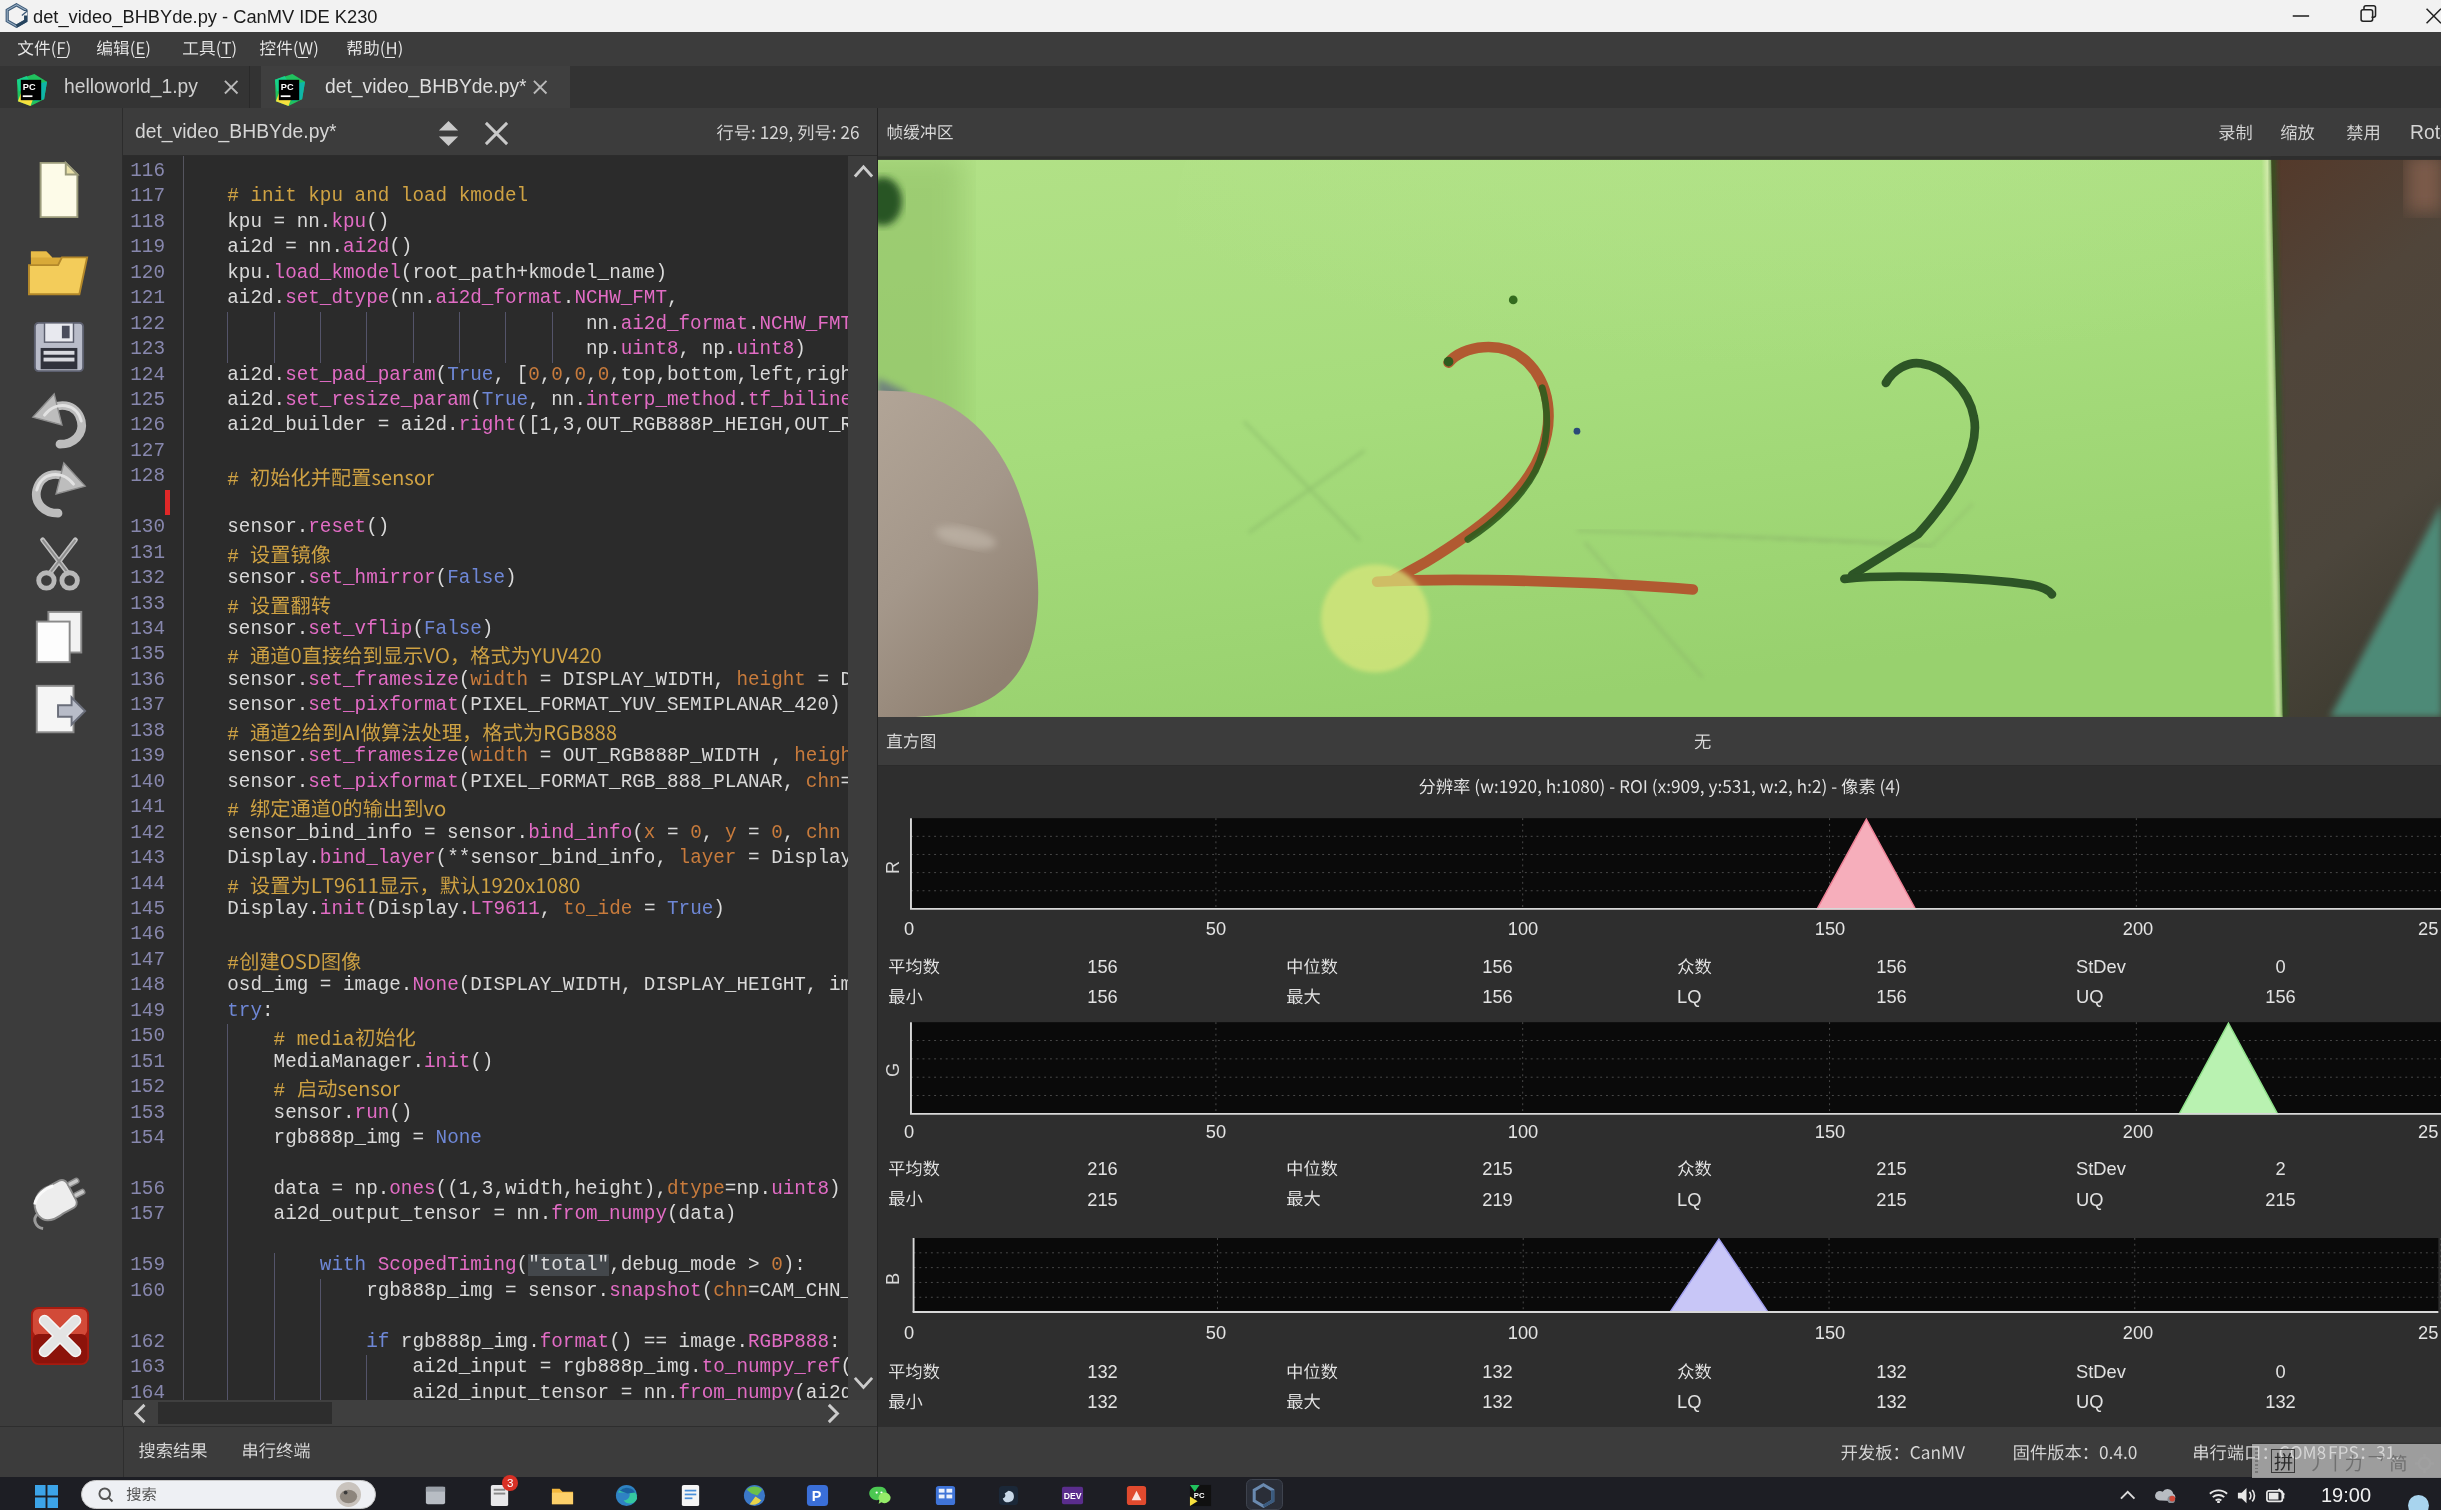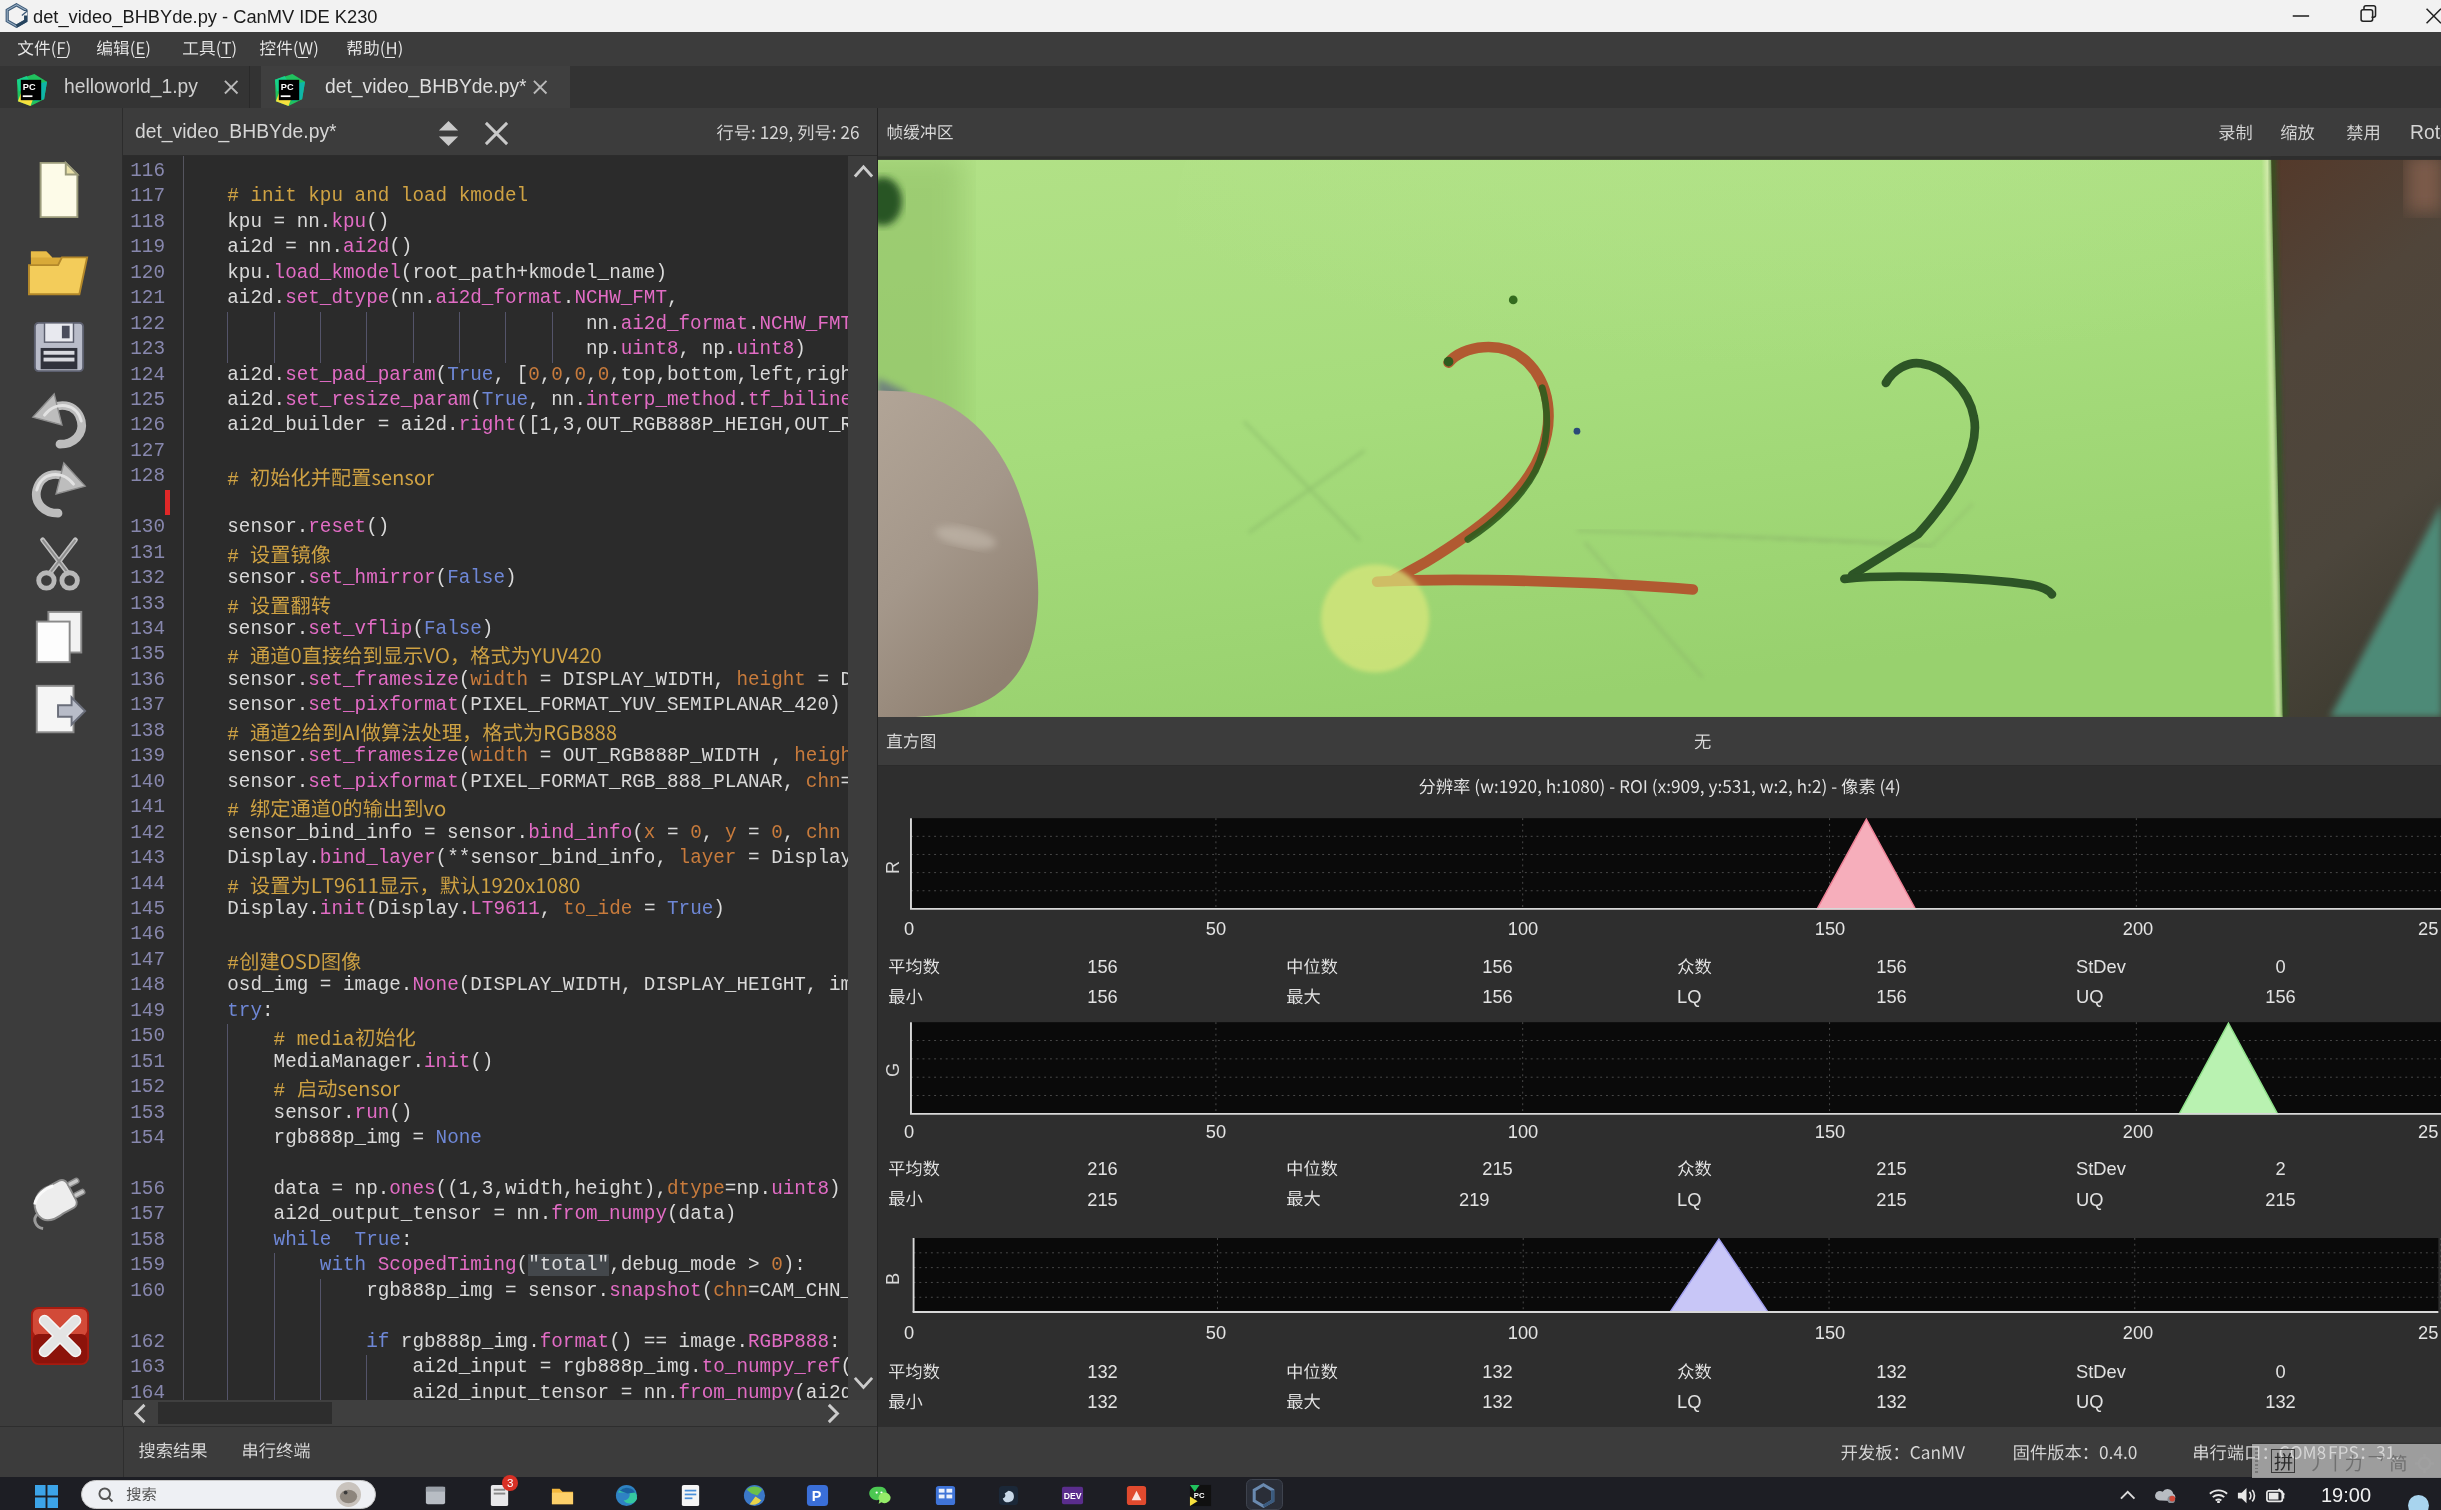--- a/index.html
+++ b/index.html
@@ -256,21 +256,20 @@
           <path transform="translate(0,21.8)" d="M3.4 -17C4 -16.1 4.8 -14.8 5.2 -14L6.4 -14.8C6.1 -15.6 5.3 -16.8 4.6 -17.6ZM8.7 -15.9V-14.3H12.2C11.9 -7.4 11 -2.4 7.2 0.5C7.6 0.8 8.3 1.4 8.5 1.7C12.5 -1.7 13.4 -6.8 13.8 -14.3H17.8C17.6 -4.6 17.3 -1.1 16.6 -0.3C16.3 0 16.1 0.1 15.7 0.1C15.2 0.1 14 0.1 12.8 -0C13 0.4 13.2 1.1 13.3 1.5C14.4 1.6 15.6 1.6 16.3 1.5C17.1 1.4 17.5 1.2 18 0.6C18.8 -0.5 19.1 -4.1 19.4 -15C19.4 -15.2 19.4 -15.9 19.4 -15.9ZM1.1 -13.9V-12.5H6.4C5.1 -9.8 2.9 -7 0.7 -5.4C1 -5.2 1.4 -4.4 1.6 -3.9C2.4 -4.6 3.3 -5.5 4.2 -6.5V1.7H5.8V-6.8C6.6 -5.8 7.6 -4.5 8 -3.9L9 -5.1C8.7 -5.4 8 -6.2 7.3 -7C7.9 -7.6 8.6 -8.3 9.3 -9L8.2 -9.9C7.8 -9.3 7.1 -8.4 6.5 -7.8L5.8 -8.5V-8.6C6.8 -10.1 7.8 -11.7 8.4 -13.4L7.5 -14L7.2 -13.9Z M30.7 -6.9V1.7H32.2V0.8H38.5V1.6H40V-6.9ZM32.2 -0.7V-5.4H38.5V-0.7ZM30 -8.5C30.6 -8.8 31.5 -8.9 39.3 -9.5C39.6 -8.9 39.8 -8.4 40 -8L41.3 -8.7C40.7 -10.3 39.2 -12.8 37.8 -14.6L36.5 -14C37.3 -13.1 38 -11.9 38.6 -10.9L31.9 -10.4C33.3 -12.3 34.7 -14.8 35.8 -17.2L34.2 -17.7C33.1 -15 31.4 -12.2 30.8 -11.4C30.3 -10.7 29.9 -10.2 29.5 -10.1C29.7 -9.7 29.9 -8.9 30 -8.5ZM25.2 -11.9H27.6C27.4 -9.2 26.9 -6.9 26.2 -5.1C25.5 -5.6 24.7 -6.2 24 -6.7C24.4 -8.2 24.9 -10 25.2 -11.9ZM22.4 -6.1C23.4 -5.4 24.5 -4.5 25.6 -3.7C24.6 -1.8 23.4 -0.4 21.8 0.4C22.2 0.7 22.6 1.3 22.8 1.6C24.4 0.7 25.7 -0.7 26.7 -2.6C27.5 -1.8 28.2 -1.1 28.6 -0.4L29.6 -1.7C29.1 -2.4 28.3 -3.2 27.4 -4.1C28.3 -6.4 28.9 -9.4 29.2 -13.2L28.2 -13.4L28 -13.3H25.5C25.8 -14.8 26 -16.2 26.2 -17.5L24.7 -17.6C24.6 -16.3 24.4 -14.8 24.1 -13.3H21.9V-11.9H23.8C23.4 -9.7 22.8 -7.6 22.4 -6.1Z M60.2 -14.6C58.7 -12.3 56.7 -10.3 54.5 -8.5V-17.3H52.8V-7.3C51.5 -6.3 50.1 -5.5 48.8 -4.8C49.2 -4.5 49.7 -4 49.9 -3.6C50.9 -4.1 51.9 -4.7 52.8 -5.3V-1.7C52.8 0.7 53.5 1.3 55.6 1.3C56 1.3 58.8 1.3 59.3 1.3C61.5 1.3 62 -0.1 62.2 -4C61.7 -4.1 61 -4.5 60.6 -4.8C60.5 -1.2 60.3 -0.3 59.2 -0.3C58.6 -0.3 56.2 -0.3 55.7 -0.3C54.7 -0.3 54.5 -0.5 54.5 -1.7V-6.5C57.2 -8.5 59.8 -10.9 61.7 -13.6ZM48.6 -17.6C47.3 -14.4 45.1 -11.3 42.9 -9.3C43.2 -8.9 43.7 -8.1 43.9 -7.7C44.8 -8.5 45.6 -9.5 46.3 -10.5V1.7H48V-13C48.8 -14.3 49.5 -15.8 50.1 -17.2Z" fill="#cfa243"></path>
         </svg></span></div>
     <div class="code-line" style="top:894px;line-height:25.5px"><span class="ln">151</span><span class="cd"><span class="w">        MediaManager.</span><span class="p">init</span><span class="w">()</span></span></div>
     <div class="code-line" style="top:919px;line-height:25.5px"><span class="ln">152</span><span class="cd"><span class="c">        # </span><svg style="vertical-align:-7.3px" width="103" height="28" viewBox="0 0 107 29">
           <path transform="translate(0,21.8)" d="M5.8 -6.5V1.6H7.3V0.2H17V1.5H18.6V-6.5ZM7.3 -1.2V-5.1H17V-1.2ZM9.2 -17.2C9.6 -16.4 10.1 -15.4 10.4 -14.6H3.2V-9.6C3.2 -6.5 3 -2.3 0.8 0.7C1.1 0.8 1.8 1.4 2 1.7C4.3 -1.2 4.8 -5.5 4.8 -8.8H18.2V-14.6H11.4L12.1 -14.9C11.8 -15.6 11.2 -16.8 10.6 -17.7ZM4.8 -13.2H16.7V-10.2H4.8Z M22.9 -15.9V-14.5H31V-15.9ZM34.7 -17.3C34.7 -15.8 34.7 -14.3 34.6 -12.8H31.6V-11.3H34.6C34.3 -6.5 33.5 -2.1 30.6 0.5C31 0.8 31.6 1.3 31.9 1.7C34.9 -1.3 35.8 -6.1 36.1 -11.3H39.3C39 -3.8 38.8 -1 38.2 -0.4C38 -0.1 37.8 -0.1 37.4 -0.1C36.9 -0.1 35.8 -0.1 34.6 -0.2C34.9 0.3 35.1 0.9 35.1 1.3C36.2 1.4 37.4 1.4 38.1 1.4C38.7 1.3 39.1 1.1 39.6 0.6C40.3 -0.4 40.6 -3.3 40.8 -12C40.8 -12.2 40.8 -12.8 40.8 -12.8H36.2C36.2 -14.3 36.3 -15.8 36.3 -17.3ZM22.9 -0.9 22.9 -0.9V-0.9C23.4 -1.2 24.1 -1.4 30 -2.8L30.4 -1.3L31.8 -1.8C31.4 -3.3 30.4 -5.8 29.6 -7.7L28.3 -7.3C28.7 -6.3 29.1 -5.2 29.5 -4.1L24.5 -3C25.3 -4.9 26.1 -7.3 26.7 -9.5H31.4V-10.9H22.1V-9.5H25.1C24.5 -7 23.6 -4.5 23.3 -3.8C23 -3 22.7 -2.5 22.4 -2.4C22.6 -2 22.8 -1.2 22.9 -0.9Z M46.9 0.3C49.6 0.3 51.1 -1.3 51.1 -3.1C51.1 -5.3 49.2 -5.9 47.6 -6.6C46.3 -7.1 45.1 -7.5 45.1 -8.5C45.1 -9.5 45.8 -10.2 47.2 -10.2C48.3 -10.2 49.1 -9.8 49.8 -9.2L50.8 -10.4C49.9 -11.1 48.6 -11.7 47.2 -11.7C44.7 -11.7 43.3 -10.3 43.3 -8.5C43.3 -6.5 45 -5.8 46.6 -5.2C47.9 -4.7 49.2 -4.2 49.2 -3C49.2 -2 48.5 -1.2 47 -1.2C45.6 -1.2 44.6 -1.8 43.6 -2.6L42.7 -1.3C43.7 -0.4 45.3 0.3 46.9 0.3Z M58.4 0.3C59.9 0.3 61.1 -0.2 62.1 -0.9L61.4 -2.2C60.6 -1.6 59.7 -1.3 58.6 -1.3C56.4 -1.3 54.9 -2.8 54.8 -5.2H62.5C62.5 -5.5 62.6 -5.9 62.6 -6.3C62.6 -9.6 60.9 -11.7 58 -11.7C55.4 -11.7 52.9 -9.4 52.9 -5.7C52.9 -1.9 55.3 0.3 58.4 0.3ZM54.8 -6.6C55 -8.9 56.4 -10.2 58.1 -10.2C59.9 -10.2 60.9 -8.9 60.9 -6.6Z M65.4 0H67.3V-8.3C68.5 -9.4 69.3 -10 70.4 -10C71.9 -10 72.6 -9.1 72.6 -7V0H74.5V-7.2C74.5 -10.1 73.4 -11.7 71 -11.7C69.5 -11.7 68.3 -10.8 67.2 -9.7H67.2L67 -11.4H65.4Z M81.2 0.3C83.9 0.3 85.3 -1.3 85.3 -3.1C85.3 -5.3 83.5 -5.9 81.9 -6.6C80.6 -7.1 79.4 -7.5 79.4 -8.5C79.4 -9.5 80.1 -10.2 81.5 -10.2C82.5 -10.2 83.3 -9.8 84.1 -9.2L85 -10.4C84.2 -11.1 82.9 -11.7 81.5 -11.7C79 -11.7 77.6 -10.3 77.6 -8.5C77.6 -6.5 79.3 -5.8 80.9 -5.2C82.2 -4.7 83.5 -4.2 83.5 -3C83.5 -2 82.8 -1.2 81.2 -1.2C79.9 -1.2 78.9 -1.8 77.9 -2.6L76.9 -1.3C78 -0.4 79.6 0.3 81.2 0.3Z M92.5 0.3C95.3 0.3 97.7 -1.9 97.7 -5.7C97.7 -9.5 95.3 -11.7 92.5 -11.7C89.7 -11.7 87.2 -9.5 87.2 -5.7C87.2 -1.9 89.7 0.3 92.5 0.3ZM92.5 -1.3C90.5 -1.3 89.2 -3.1 89.2 -5.7C89.2 -8.3 90.5 -10.1 92.5 -10.1C94.4 -10.1 95.8 -8.3 95.8 -5.7C95.8 -3.1 94.4 -1.3 92.5 -1.3Z M100.8 0H102.7V-7.3C103.4 -9.3 104.6 -10 105.5 -10C106 -10 106.3 -9.9 106.7 -9.8L107 -11.4C106.7 -11.6 106.3 -11.7 105.8 -11.7C104.5 -11.7 103.4 -10.8 102.6 -9.3H102.5L102.3 -11.4H100.8Z" fill="#cfa243"></path>
         </svg></span></div>
     <div class="code-line" style="top:945px;line-height:25.5px"><span class="ln">153</span><span class="cd"><span class="w">        sensor.</span><span class="p">run</span><span class="w">()</span></span></div>
     <div class="code-line" style="top:970px;line-height:25.5px"><span class="ln">154</span><span class="cd"><span class="w">        rgb888p_img = </span><span class="k">None</span></span></div>
     <div class="code-line" style="top:1021px;line-height:25.5px"><span class="ln">156</span><span class="cd"><span class="w">        data = np.</span><span class="p">ones</span><span class="w">((1,3,width,height),</span><span class="o">dtype</span><span class="w">=np.</span><span class="p">uint8</span><span class="w">)</span></span></div>
     <div class="code-line" style="top:1046px;line-height:25.5px"><span class="ln">157</span><span class="cd"><span class="w">        ai2d_output_tensor = nn.</span><span class="p">from_numpy</span><span class="w">(data)</span></span></div>
-    <div class="code-line" style="top:1072px;line-height:25.5px"><span class="ln">158</span><span class="cd"><span class="k">        while</span><span class="w">  </span><span class="k">True</span><span class="w">:</span></span></div>
     <div class="code-line" style="top:1097px;line-height:25.5px"><span class="ln">159</span><span class="cd"><span class="w">            </span><span class="k">with</span><span class="w"> </span><span class="p">ScopedTiming</span><span class="w">(</span><span class="w"><span style="background:#43474b;color:#dddddd">"total"</span></span><span class="w">,debug_mode &gt; </span><span class="o">0</span><span class="w">):</span></span></div>
     <div class="code-line" style="top:1123px;line-height:25.5px"><span class="ln">160</span><span class="cd"><span class="w">                rgb888p_img = sensor.</span><span class="p">snapshot</span><span class="w">(</span><span class="o">chn</span><span class="w">=CAM_CHN_ID_2)</span></span></div>
     <div class="code-line" style="top:1174px;line-height:25.5px"><span class="ln">162</span><span class="cd"><span class="w">                </span><span class="k">if</span><span class="w"> rgb888p_img.</span><span class="p">format</span><span class="w">() == image.</span><span class="p">RGBP888</span><span class="w">:</span></span></div>
     <div class="code-line" style="top:1199px;line-height:25.5px"><span class="ln">163</span><span class="cd"><span class="w">                    ai2d_input = rgb888p_img.</span><span class="p">to_numpy_ref</span><span class="w">()</span></span></div>
     <div class="code-line" style="top:1225px;line-height:25.5px"><span class="ln">164</span><span class="cd"><span class="w">                    ai2d_input_tensor = nn.</span><span class="p">from_numpy</span><span class="w">(ai2d_input)</span></span></div>
     <div class="abs" style="left:42px;top:334px;width:4.8px;height:25px;background:#e02828"></div>
   </div>
 <div class="abs" style="left:848px;top:156px;width:30px;height:1244px;background:#3c3c3c"></div>
 <svg class="abs" style="left:852px;top:162px" width="23" height="19.3" viewBox="0 0 24 20">
     <path d="M3,15 L12,5 L21,15" fill="none" stroke="#cccccc" stroke-width="3"></path>
@@ -487,21 +486,21 @@
 <div class="abs" style="left:1853px;top:1158px;width:77px;text-align:center;font-size:18.3px;color:#e2e2e2">215</div>
 <div class="abs" style="left:2076px;top:1158px;font-size:18.3px;color:#e2e2e2">StDev</div>
 <div class="abs" style="left:2242px;top:1158px;width:77px;text-align:center;font-size:18.3px;color:#e2e2e2">2</div>
 <svg style="position:absolute;left:888px;top:1187px;" width="35" height="24" viewBox="0 0 36 25">
     <path transform="translate(0,18.7)" d="M4.5 -11.4H13.6V-10.2H4.5ZM4.5 -13.6H13.6V-12.3H4.5ZM3.2 -14.5V-9.2H14.9V-14.5ZM7.1 -7.1V-5.8H3.9V-7.1ZM0.8 -0.8 1 0.4 7.1 -0.3V1.4H8.4V-0.5L9.4 -0.6V-1.7L8.4 -1.6V-7.1H17.1V-8.2H0.9V-7.1H2.6V-0.9ZM9.1 -5.9V-4.8H10.2L9.8 -4.7C10.4 -3.4 11.1 -2.2 12.1 -1.3C11.1 -0.5 10 0 8.8 0.4C9.1 0.6 9.4 1.1 9.5 1.4C10.7 1 11.9 0.3 13 -0.5C14 0.4 15.2 1 16.5 1.4C16.7 1.1 17.1 0.6 17.4 0.3C16 0 14.9 -0.6 13.9 -1.3C15.1 -2.4 16 -3.9 16.6 -5.7L15.8 -6L15.5 -5.9ZM11 -4.8H15C14.5 -3.8 13.8 -2.8 13 -2C12.1 -2.8 11.5 -3.8 11 -4.8ZM7.1 -4.8V-3.6H3.9V-4.8ZM7.1 -2.6V-1.4L3.9 -1.1V-2.6Z M26.4 -14.9V-0.4C26.4 -0.1 26.2 0 25.8 0.1C25.5 0.1 24.2 0.1 22.9 0C23.1 0.4 23.3 1.1 23.4 1.4C25.1 1.5 26.2 1.4 26.9 1.2C27.5 1 27.8 0.6 27.8 -0.4V-14.9ZM30.7 -10.3C32.2 -7.7 33.7 -4.3 34.1 -2.2L35.6 -2.8C35.1 -4.9 33.6 -8.2 32 -10.8ZM21.6 -10.6C21.2 -8.2 20.2 -5.1 18.6 -3.2C19 -3 19.5 -2.7 19.9 -2.5C21.5 -4.5 22.6 -7.7 23.1 -10.4Z" fill="#e2e2e2"></path>
   </svg>
 <div class="abs" style="left:1064px;top:1189px;width:77px;text-align:center;font-size:18.3px;color:#e2e2e2">215</div>
 <svg style="position:absolute;left:1286px;top:1187px;" width="35" height="24" viewBox="0 0 36 25">
     <path transform="translate(0,18.7)" d="M4.5 -11.4H13.6V-10.2H4.5ZM4.5 -13.6H13.6V-12.3H4.5ZM3.2 -14.5V-9.2H14.9V-14.5ZM7.1 -7.1V-5.8H3.9V-7.1ZM0.8 -0.8 1 0.4 7.1 -0.3V1.4H8.4V-0.5L9.4 -0.6V-1.7L8.4 -1.6V-7.1H17.1V-8.2H0.9V-7.1H2.6V-0.9ZM9.1 -5.9V-4.8H10.2L9.8 -4.7C10.4 -3.4 11.1 -2.2 12.1 -1.3C11.1 -0.5 10 0 8.8 0.4C9.1 0.6 9.4 1.1 9.5 1.4C10.7 1 11.9 0.3 13 -0.5C14 0.4 15.2 1 16.5 1.4C16.7 1.1 17.1 0.6 17.4 0.3C16 0 14.9 -0.6 13.9 -1.3C15.1 -2.4 16 -3.9 16.6 -5.7L15.8 -6L15.5 -5.9ZM11 -4.8H15C14.5 -3.8 13.8 -2.8 13 -2C12.1 -2.8 11.5 -3.8 11 -4.8ZM7.1 -4.8V-3.6H3.9V-4.8ZM7.1 -2.6V-1.4L3.9 -1.1V-2.6Z M26.3 -15.1C26.3 -13.7 26.3 -11.9 26 -10H19.1V-8.6H25.8C25.1 -5.1 23.3 -1.7 18.8 0.3C19.2 0.6 19.6 1.1 19.8 1.4C24.2 -0.6 26.1 -4.1 27 -7.5C28.4 -3.4 30.7 -0.3 34.2 1.4C34.5 1 34.9 0.4 35.2 0.1C31.8 -1.3 29.4 -4.6 28.1 -8.6H35V-10H27.5C27.7 -11.8 27.7 -13.6 27.8 -15.1Z" fill="#e2e2e2"></path>
   </svg>
-<div class="abs" style="left:1459px;top:1189px;width:77px;font-size:18.3px;color:#e2e2e2">219</div>
+<div class="abs" style="left:1459px;top:1189px;width:77px;text-align:center;font-size:18.3px;color:#e2e2e2">219</div>
 <div class="abs" style="left:1677px;top:1189px;font-size:18.3px;color:#e2e2e2">LQ</div>
 <div class="abs" style="left:1853px;top:1189px;width:77px;text-align:center;font-size:18.3px;color:#e2e2e2">215</div>
 <div class="abs" style="left:2076px;top:1189px;font-size:18.3px;color:#e2e2e2">UQ</div>
 <div class="abs" style="left:2242px;top:1189px;width:77px;text-align:center;font-size:18.3px;color:#e2e2e2">215</div>
 <svg style="position:absolute;left:888px;top:1360px;" width="52" height="24" viewBox="0 0 54 25">
     <path transform="translate(0,18.7)" d="M3.1 -11.3C3.8 -10 4.5 -8.3 4.8 -7.2L6.1 -7.6C5.8 -8.7 5.1 -10.4 4.4 -11.7ZM13.6 -11.8C13.1 -10.5 12.3 -8.6 11.6 -7.5L12.8 -7.1C13.5 -8.2 14.3 -9.9 15 -11.4ZM0.9 -6.3V-4.9H8.3V1.4H9.7V-4.9H17.1V-6.3H9.7V-12.6H16.1V-13.9H1.9V-12.6H8.3V-6.3Z M26.7 -8.3C27.8 -7.4 29.2 -6.1 30 -5.3L30.8 -6.2C30.1 -7 28.7 -8.2 27.6 -9.1ZM25.3 -2.1 25.8 -0.9C27.7 -1.9 30.2 -3.2 32.5 -4.6L32.1 -5.6C29.7 -4.3 27 -2.9 25.3 -2.1ZM28.3 -15.1C27.4 -12.8 26 -10.5 24.4 -9C24.7 -8.7 25.1 -8.2 25.3 -7.9C26.1 -8.7 26.9 -9.8 27.7 -11H33.5C33.2 -3.6 33 -0.7 32.4 -0.1C32.2 0.2 32 0.2 31.6 0.2C31.2 0.2 30 0.2 28.7 0.1C28.9 0.5 29.1 1 29.1 1.4C30.2 1.4 31.4 1.5 32.1 1.4C32.7 1.3 33.1 1.2 33.6 0.7C34.3 -0.2 34.5 -3.1 34.7 -11.5C34.7 -11.7 34.7 -12.2 34.7 -12.2H28.4C28.8 -13 29.2 -13.9 29.5 -14.7ZM18.6 -2.2 19.1 -0.8C20.8 -1.7 23.1 -2.9 25.2 -4L24.8 -5.1L22.3 -3.9V-9.5H24.5V-10.8H22.3V-14.9H21V-10.8H18.8V-9.5H21V-3.3C20.1 -2.9 19.3 -2.5 18.6 -2.2Z M44 -14.8C43.6 -14.1 43.1 -13 42.6 -12.4L43.5 -12C44 -12.5 44.6 -13.4 45.1 -14.3ZM37.6 -14.3C38.1 -13.5 38.5 -12.5 38.7 -11.9L39.7 -12.3C39.6 -13 39.1 -14 38.6 -14.7ZM43.4 -4.7C43 -3.7 42.4 -3 41.7 -2.3C41 -2.6 40.3 -3 39.7 -3.2C39.9 -3.7 40.2 -4.2 40.4 -4.7ZM38 -2.8C38.9 -2.4 39.9 -2 40.8 -1.5C39.6 -0.7 38.2 -0.1 36.7 0.3C37 0.5 37.3 1 37.4 1.3C39 0.8 40.6 0.1 41.9 -0.9C42.5 -0.5 43 -0.2 43.4 0.1L44.3 -0.8C43.9 -1.1 43.3 -1.4 42.8 -1.7C43.7 -2.7 44.5 -4 44.9 -5.6L44.2 -5.9L44 -5.8H41L41.4 -6.7L40.2 -7C40.1 -6.6 39.9 -6.2 39.7 -5.8H37.3V-4.7H39.1C38.8 -4 38.4 -3.3 38 -2.8ZM40.6 -15.1V-11.8H36.9V-10.7H40.2C39.3 -9.5 38 -8.4 36.7 -7.8C37 -7.6 37.3 -7.1 37.4 -6.8C38.5 -7.4 39.7 -8.4 40.6 -9.5V-7.3H41.9V-9.7C42.8 -9.1 43.8 -8.2 44.3 -7.8L45.1 -8.8C44.6 -9.1 43 -10.1 42.2 -10.7H45.6V-11.8H41.9V-15.1ZM47.3 -15C46.9 -11.8 46.1 -8.8 44.7 -6.9C44.9 -6.7 45.5 -6.3 45.7 -6.1C46.2 -6.7 46.5 -7.5 46.9 -8.4C47.3 -6.6 47.8 -5 48.5 -3.6C47.5 -1.9 46.1 -0.6 44.1 0.4C44.4 0.7 44.7 1.2 44.9 1.5C46.7 0.5 48.1 -0.7 49.2 -2.3C50.1 -0.8 51.2 0.4 52.6 1.3C52.8 0.9 53.2 0.5 53.5 0.2C52 -0.6 50.8 -1.9 49.9 -3.6C50.8 -5.4 51.4 -7.7 51.8 -10.4H53.1V-11.6H47.9C48.2 -12.6 48.4 -13.7 48.6 -14.8ZM50.6 -10.4C50.3 -8.3 49.8 -6.5 49.2 -5C48.5 -6.6 48 -8.4 47.7 -10.4Z" fill="#e2e2e2"></path>
   </svg>
 <div class="abs" style="left:1064px;top:1361px;width:77px;text-align:center;font-size:18.3px;color:#e2e2e2">132</div>
 <svg style="position:absolute;left:1286px;top:1360px;" width="52" height="24" viewBox="0 0 54 25">
     <path transform="translate(0,18.7)" d="M8.2 -15.1V-11.9H1.7V-3.3H3.1V-4.5H8.2V1.4H9.7V-4.5H14.8V-3.4H16.2V-11.9H9.7V-15.1ZM3.1 -5.8V-10.6H8.2V-5.8ZM14.8 -5.8H9.7V-10.6H14.8Z M24.6 -11.8V-10.5H34.5V-11.8ZM25.8 -9.2C26.4 -6.7 26.9 -3.3 27.1 -1.4L28.4 -1.8C28.2 -3.7 27.6 -6.9 27.1 -9.4ZM28.3 -14.9C28.6 -14 29 -12.8 29.1 -12L30.5 -12.4C30.3 -13.2 29.9 -14.3 29.5 -15.2ZM23.9 -0.6V0.7H35.2V-0.6H31.5C32.1 -3 32.9 -6.6 33.4 -9.3L31.9 -9.6C31.6 -6.9 30.9 -3 30.2 -0.6ZM23.1 -15C22.1 -12.3 20.4 -9.6 18.7 -7.9C18.9 -7.6 19.3 -6.9 19.5 -6.5C20.1 -7.2 20.7 -7.9 21.2 -8.7V1.4H22.6V-10.8C23.3 -12 23.9 -13.4 24.4 -14.7Z M44 -14.8C43.6 -14.1 43.1 -13 42.6 -12.4L43.5 -12C44 -12.5 44.6 -13.4 45.1 -14.3ZM37.6 -14.3C38.1 -13.5 38.5 -12.5 38.7 -11.9L39.7 -12.3C39.6 -13 39.1 -14 38.6 -14.7ZM43.4 -4.7C43 -3.7 42.4 -3 41.7 -2.3C41 -2.6 40.3 -3 39.7 -3.2C39.9 -3.7 40.2 -4.2 40.4 -4.7ZM38 -2.8C38.9 -2.4 39.9 -2 40.8 -1.5C39.6 -0.7 38.2 -0.1 36.7 0.3C37 0.5 37.3 1 37.4 1.3C39 0.8 40.6 0.1 41.9 -0.9C42.5 -0.5 43 -0.2 43.4 0.1L44.3 -0.8C43.9 -1.1 43.3 -1.4 42.8 -1.7C43.7 -2.7 44.5 -4 44.9 -5.6L44.2 -5.9L44 -5.8H41L41.4 -6.7L40.2 -7C40.1 -6.6 39.9 -6.2 39.7 -5.8H37.3V-4.7H39.1C38.8 -4 38.4 -3.3 38 -2.8ZM40.6 -15.1V-11.8H36.9V-10.7H40.2C39.3 -9.5 38 -8.4 36.7 -7.8C37 -7.6 37.3 -7.1 37.4 -6.8C38.5 -7.4 39.7 -8.4 40.6 -9.5V-7.3H41.9V-9.7C42.8 -9.1 43.8 -8.2 44.3 -7.8L45.1 -8.8C44.6 -9.1 43 -10.1 42.2 -10.7H45.6V-11.8H41.9V-15.1ZM47.3 -15C46.9 -11.8 46.1 -8.8 44.7 -6.9C44.9 -6.7 45.5 -6.3 45.7 -6.1C46.2 -6.7 46.5 -7.5 46.9 -8.4C47.3 -6.6 47.8 -5 48.5 -3.6C47.5 -1.9 46.1 -0.6 44.1 0.4C44.4 0.7 44.7 1.2 44.9 1.5C46.7 0.5 48.1 -0.7 49.2 -2.3C50.1 -0.8 51.2 0.4 52.6 1.3C52.8 0.9 53.2 0.5 53.5 0.2C52 -0.6 50.8 -1.9 49.9 -3.6C50.8 -5.4 51.4 -7.7 51.8 -10.4H53.1V-11.6H47.9C48.2 -12.6 48.4 -13.7 48.6 -14.8ZM50.6 -10.4C50.3 -8.3 49.8 -6.5 49.2 -5C48.5 -6.6 48 -8.4 47.7 -10.4Z" fill="#e2e2e2"></path>

